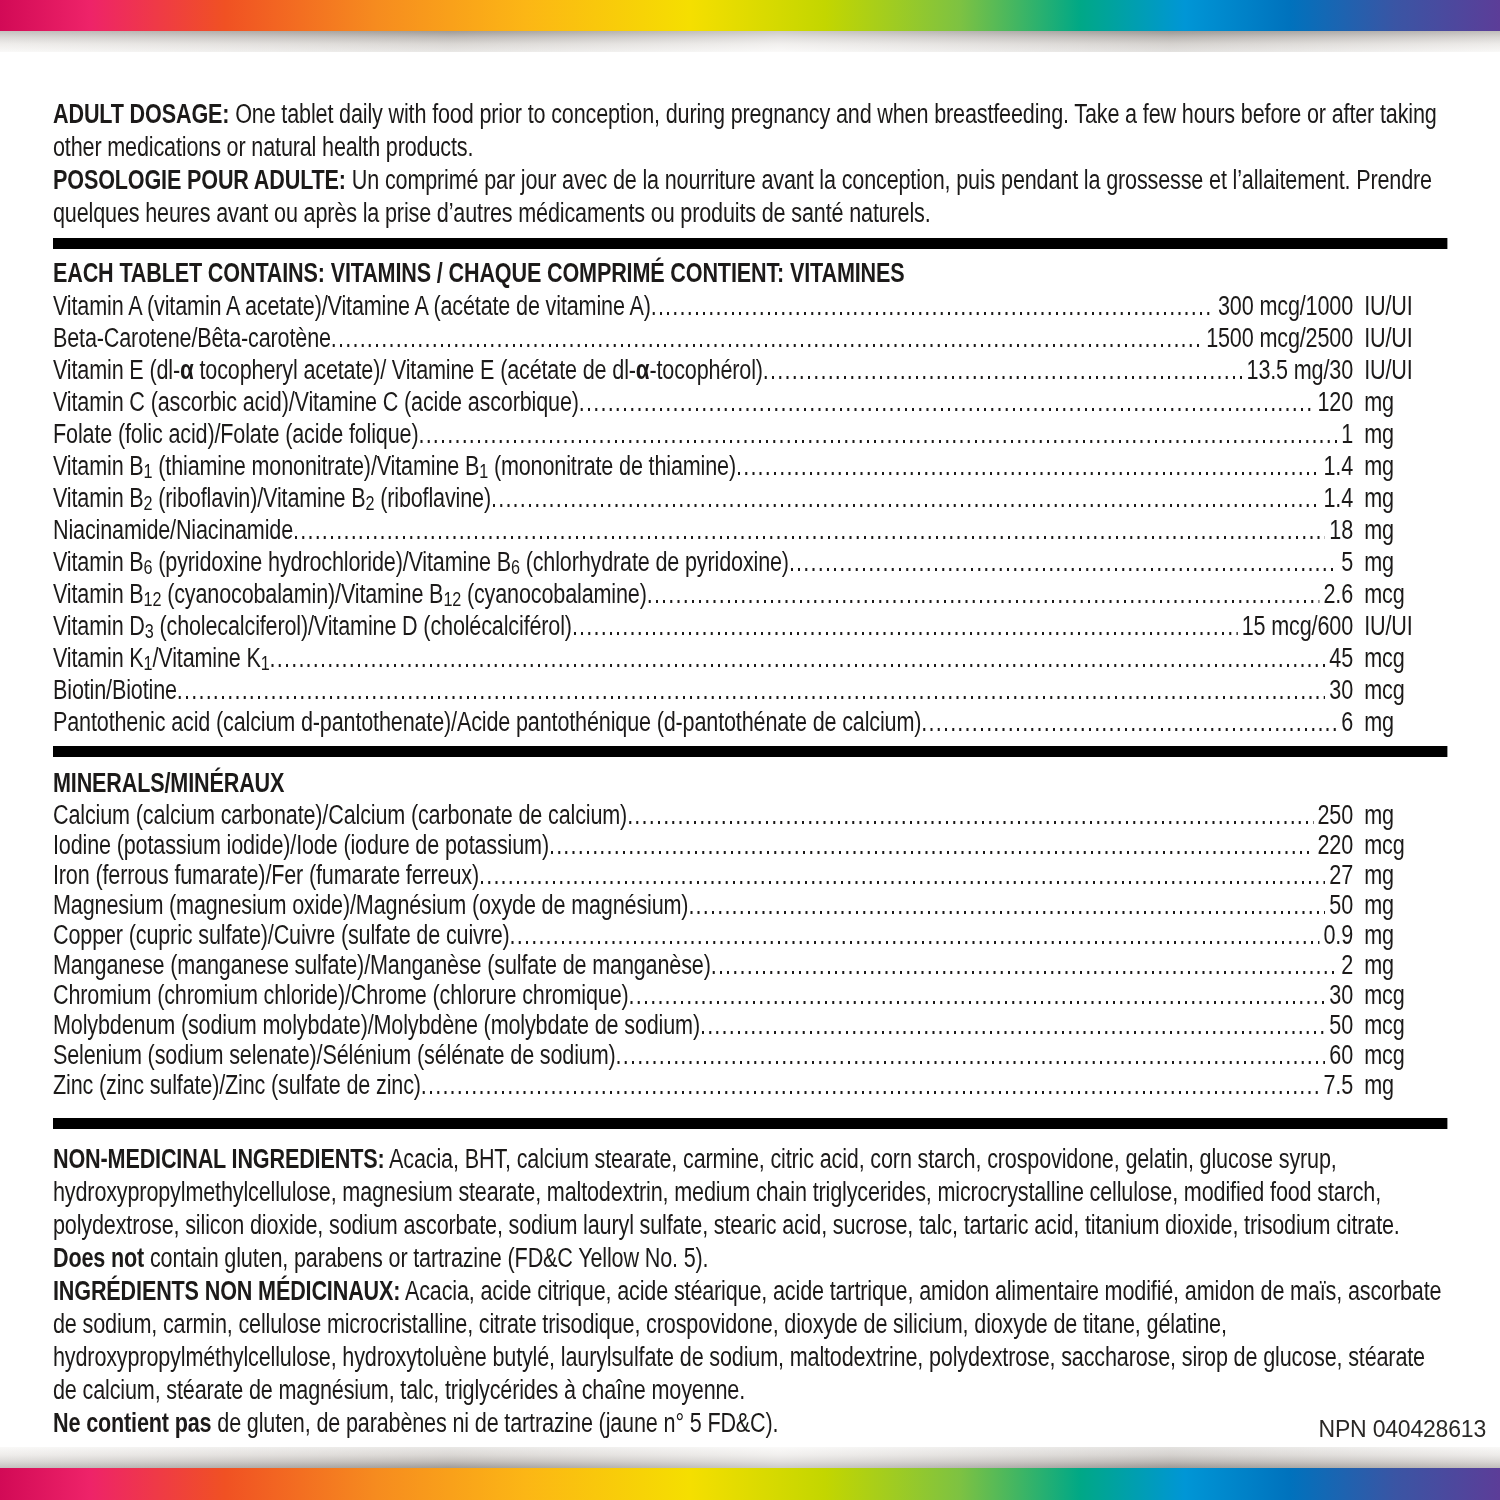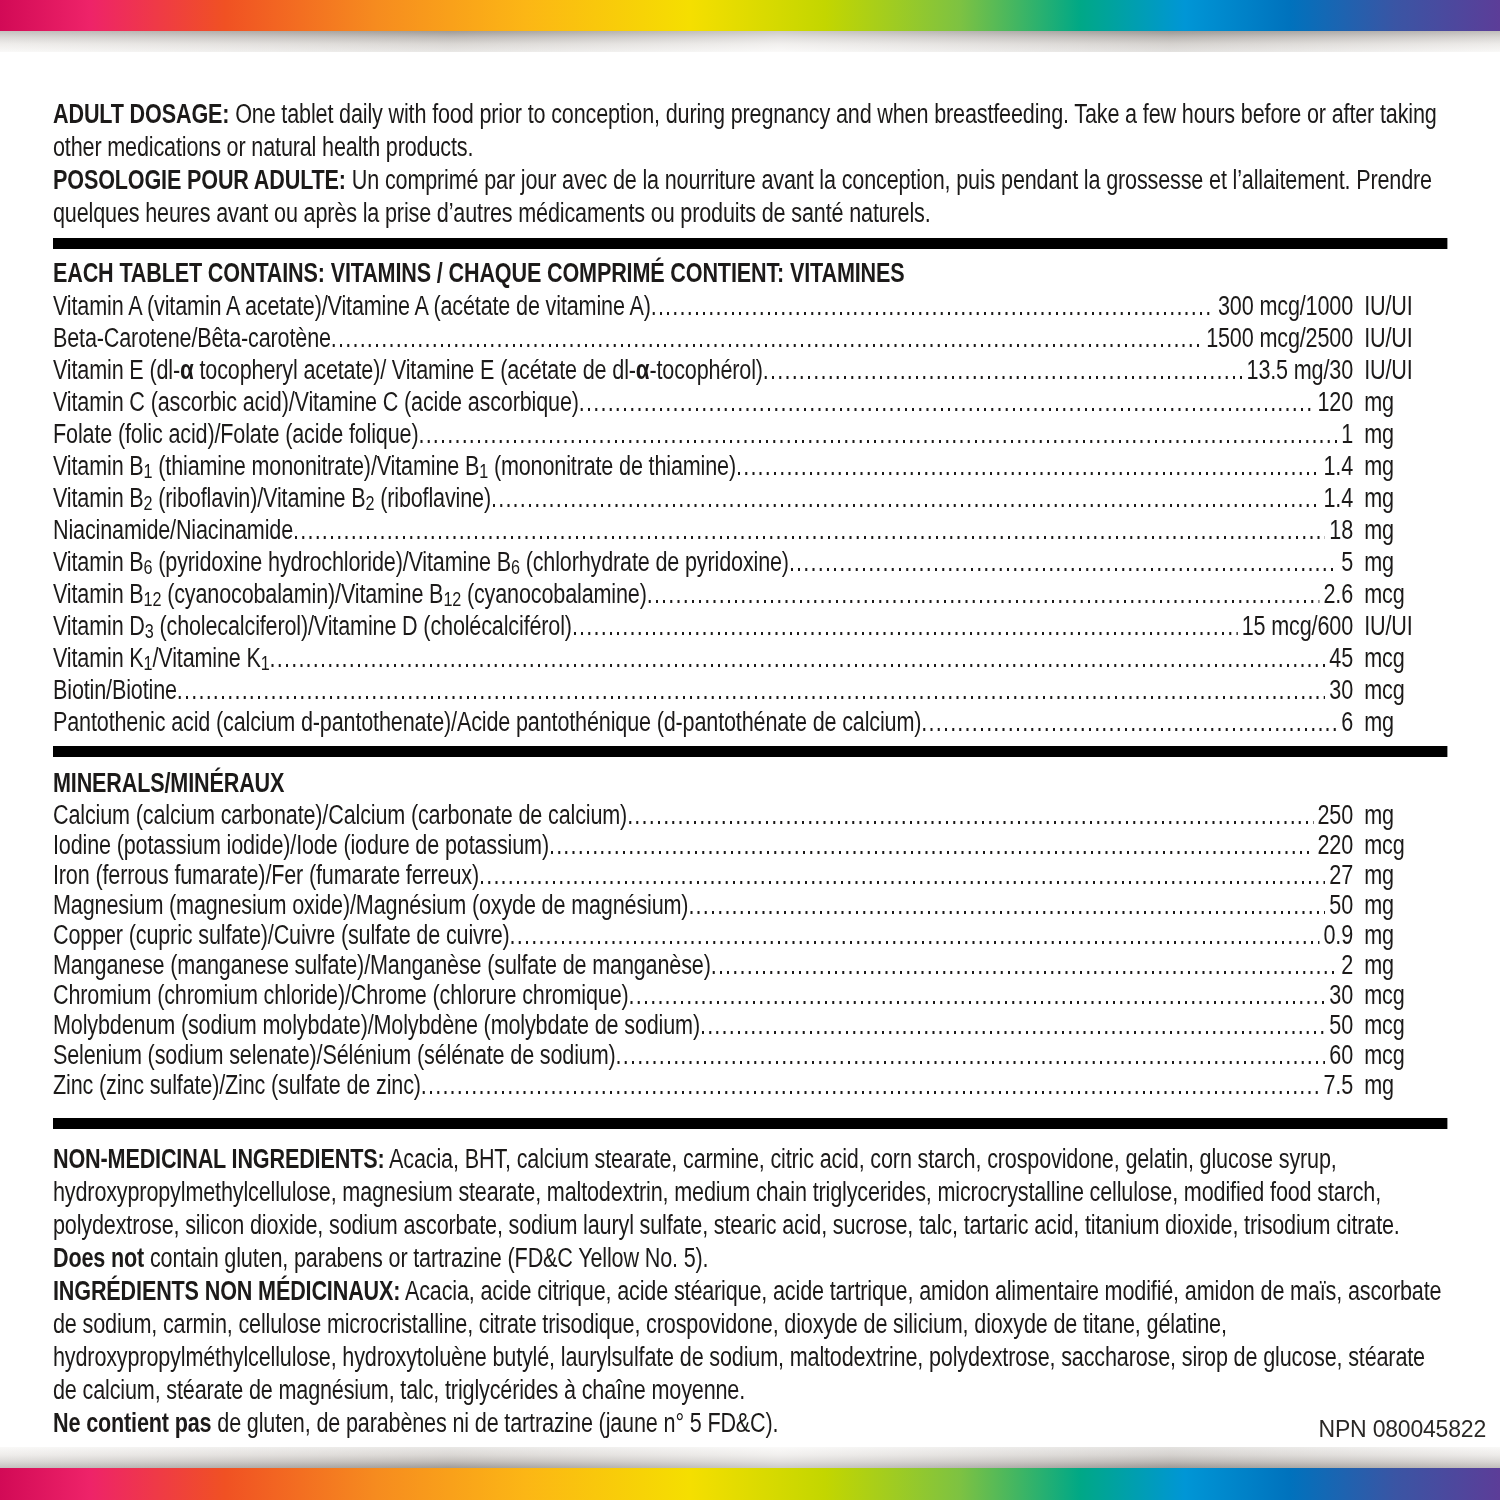--- a/index.html
+++ b/index.html
@@ -270,16 +270,16 @@
 
   <section class="nonmed">
     <p><b>NON-MEDICINAL INGREDIENTS:</b> <span>Acacia, BHT, calcium stearate, carmine, citric acid, corn starch, crospovidone, gelatin, glucose syrup, hydroxypropylmethylcellulose, magnesium stearate, maltodextrin, medium chain triglycerides, microcrystalline cellulose, modified food starch, polydextrose, silicon dioxide, sodium ascorbate, sodium lauryl sulfate, stearic acid, sucrose, talc, tartaric acid, titanium dioxide, trisodium citrate.</span></p>
     <p><b>Does not</b> <span>contain gluten, parabens or tartrazine (FD&amp;C Yellow No. 5).</span></p>
     <p><b>INGRÉDIENTS NON MÉDICINAUX:</b> <span>Acacia, acide citrique, acide stéarique, acide tartrique, amidon alimentaire modifié, amidon de maïs, ascorbate de sodium, carmin, cellulose microcristalline, citrate trisodique, crospovidone, dioxyde de silicium, dioxyde de titane, gélatine, hydroxypropylméthylcellulose, hydroxytoluène butylé, laurylsulfate de sodium, maltodextrine, polydextrose, saccharose, sirop de glucose, stéarate de calcium, stéarate de magnésium, talc, triglycérides à chaîne moyenne.</span></p>
     <p><b>Ne contient pas</b> <span>de gluten, de parabènes ni de tartrazine (jaune n° 5 FD&amp;C).</span></p>
   </section>
 
 </div>
 
-<div class="npn">NPN 080045822</div>
+<div class="npn">NPN 040428613</div>
 
 <div class="edge-bar silver-bottom"></div>
 <div class="edge-bar rainbow-bottom" style="background: linear-gradient(90deg, rgb(210, 10, 86) 0%, rgb(238, 35, 105) 6%, rgb(240, 81, 35) 15%, rgb(246, 139, 31) 25%, rgb(252, 182, 21) 35%, rgb(245, 223, 0) 46%, rgb(195, 214, 0) 55%, rgb(125, 194, 66) 64%, rgb(0, 168, 134) 72%, rgb(0, 150, 214) 79%, rgb(0, 114, 189) 86%, rgb(58, 85, 164) 93%, rgb(92, 61, 152) 100%);"></div>
 
 </body></html>

